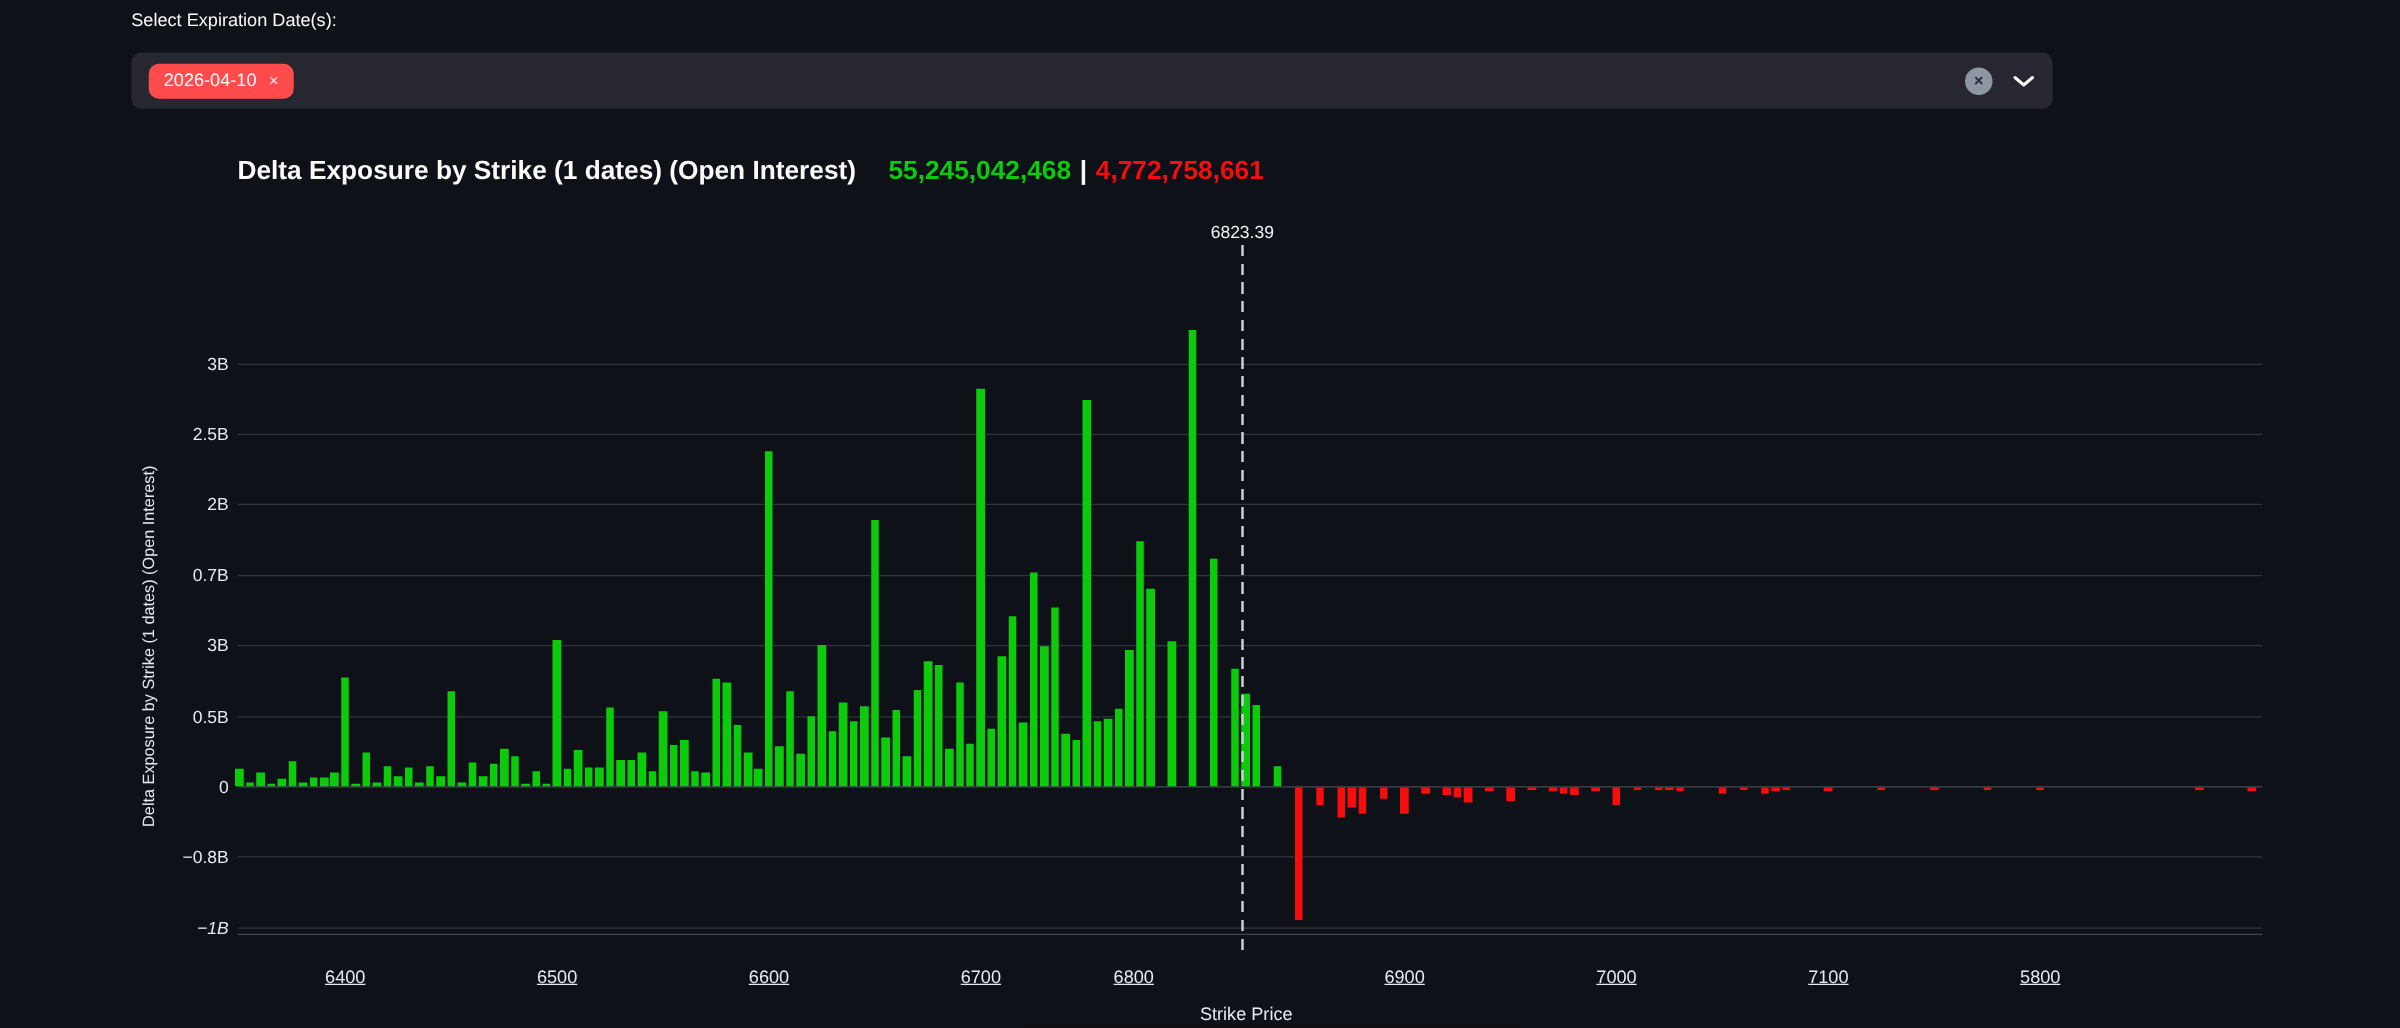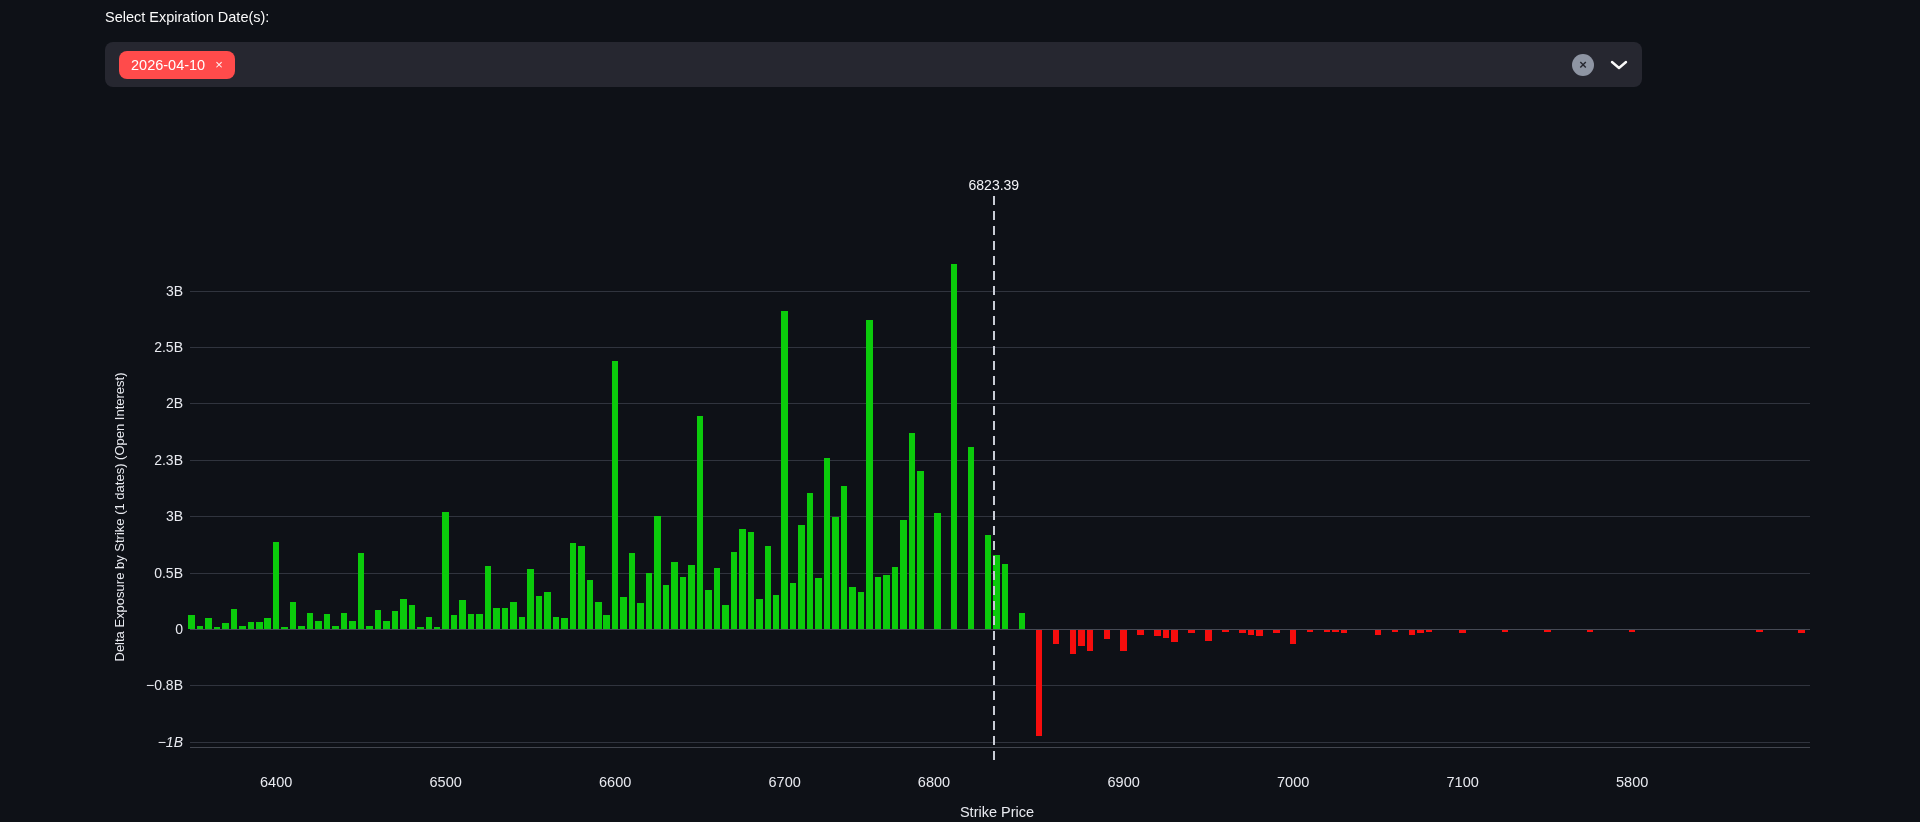--- a/index.html
+++ b/index.html
@@ -27,21 +27,21 @@
   .chev{display:flex;align-items:center;cursor:pointer;}
 
   .chart-titles{position:absolute;left:190px;top:123px;font-size:21px;font-weight:bold;line-height:27px;white-space:nowrap;}
   .t-green{margin-left:26px;}
   .t-sep{margin:0 7px;color:#fafafa;}
 
   .gridline{position:absolute;left:190px;width:1620px;height:1px;background:#30343e;}
   .zeroline{background:#454a55;}
   .xaxis-line{position:absolute;left:190px;top:747px;width:1620px;height:1px;background:#42464f;}
   .ytick{position:absolute;left:90px;width:93px;text-align:right;font-size:14px;color:#e8eaf0;transform:translateY(-50%);}
-  .xtick{position:absolute;top:774px;transform:translateX(-50%);font-size:14.5px;color:#e8eaf0;}
+  .xtick{position:absolute;top:774px;transform:translateX(-50%);font-size:14.5px;color:#e8eaf0;text-decoration:underline;}
   .ytitle{
     position:absolute;left:119px;top:517px;transform:translate(-50%,-50%) rotate(-90deg);
     font-size:13px;color:#e8eaf0;white-space:nowrap;
   }
   .xtitle{position:absolute;top:804px;transform:translateX(-50%);font-size:14.5px;color:#e8eaf0;}
   .bar{position:absolute;}
   .vline{
     position:absolute;width:2px;
     background:repeating-linear-gradient(to bottom,#c9cdd6 0px,#c9cdd6 9px,transparent 9px,transparent 15px);
   }
@@ -61,49 +61,52 @@
     <div class="clear-circle">×</div>
     <div class="chev">
       <svg width="18" height="10" viewBox="0 0 18 10">
           <polyline points="2,2 9,8 16,2" fill="none" stroke="#fafafa" stroke-width="2.4" stroke-linecap="round" stroke-linejoin="round"></polyline>
         </svg>
     </div>
   </div>
 </div>
 
 <div class="chart-titles">
+  <div>
+    <span>Delta Exposure by Strike (1 dates) (Open Interest)</span><span class="t-green" style="color: rgb(11, 203, 11);">55,245,042,468</span><span class="t-sep">|</span><span style="color: rgb(246, 13, 13);">4,772,758,661</span>
+  </div>
 </div>
 
 <div id="plot">
   <div class="ytitle">Delta Exposure by Strike (1 dates) (Open Interest)</div>
   <div class="xtitle" style="left:997px;">Strike Price</div>
   <div class="xaxis-line"></div>
 <div class="gridline" style="top: 290.6px;"></div>
     <div class="ytick" style="top: 290.6px;">3B</div>
     <div class="gridline" style="top: 347px;"></div>
     <div class="ytick" style="top: 347px;">2.5B</div>
     <div class="gridline" style="top: 403.4px;"></div>
     <div class="ytick" style="top: 403.4px;">2B</div>
     <div class="gridline" style="top: 459.8px;"></div>
-    <div class="ytick" style="top: 459.8px;">2.3B</div>
+    <div class="ytick" style="top: 459.8px;">0.7B</div>
     <div class="gridline" style="top: 516.2px;"></div>
     <div class="ytick" style="top: 516.2px;">3B</div>
     <div class="gridline" style="top: 572.6px;"></div>
     <div class="ytick" style="top: 572.6px;">0.5B</div>
     <div class="gridline zeroline" style="top: 629px;"></div>
     <div class="ytick" style="top: 629px;">0</div>
     <div class="gridline" style="top: 685.4px;"></div>
     <div class="ytick" style="top: 685.4px;">−0.8B</div>
     <div class="gridline" style="top: 741.8px;"></div>
     <div class="ytick" style="top: 741.8px; font-style: italic;">−1B</div>
     <div class="xtick" style="left: 276.2px;">6400</div>
     <div class="xtick" style="left: 445.7px;">6500</div>
     <div class="xtick" style="left: 615.2px;">6600</div>
     <div class="xtick" style="left: 784.7px;">6700</div>
-    <div class="xtick" style="left: 934px;">6800</div>
+    <div class="xtick" style="left: 907px;">6800</div>
     <div class="xtick" style="left: 1123.7px;">6900</div>
     <div class="xtick" style="left: 1293.2px;">7000</div>
     <div class="xtick" style="left: 1462.7px;">7100</div>
     <div class="xtick" style="left: 1632.2px;">5800</div>
     <div class="bar" style="left: 188.2px; width: 6.5px; height: 13.536px; background: rgb(11, 203, 11); top: 615.464px;"></div>
     <div class="bar" style="left: 196.675px; width: 6.5px; height: 3.384px; background: rgb(11, 203, 11); top: 625.616px;"></div>
     <div class="bar" style="left: 205.15px; width: 6.5px; height: 11.28px; background: rgb(11, 203, 11); top: 617.72px;"></div>
     <div class="bar" style="left: 213.625px; width: 6.5px; height: 2.256px; background: rgb(11, 203, 11); top: 626.744px;"></div>
     <div class="bar" style="left: 222.1px; width: 6.5px; height: 5.64px; background: rgb(11, 203, 11); top: 623.36px;"></div>
     <div class="bar" style="left: 230.575px; width: 6.5px; height: 20.304px; background: rgb(11, 203, 11); top: 608.696px;"></div>

